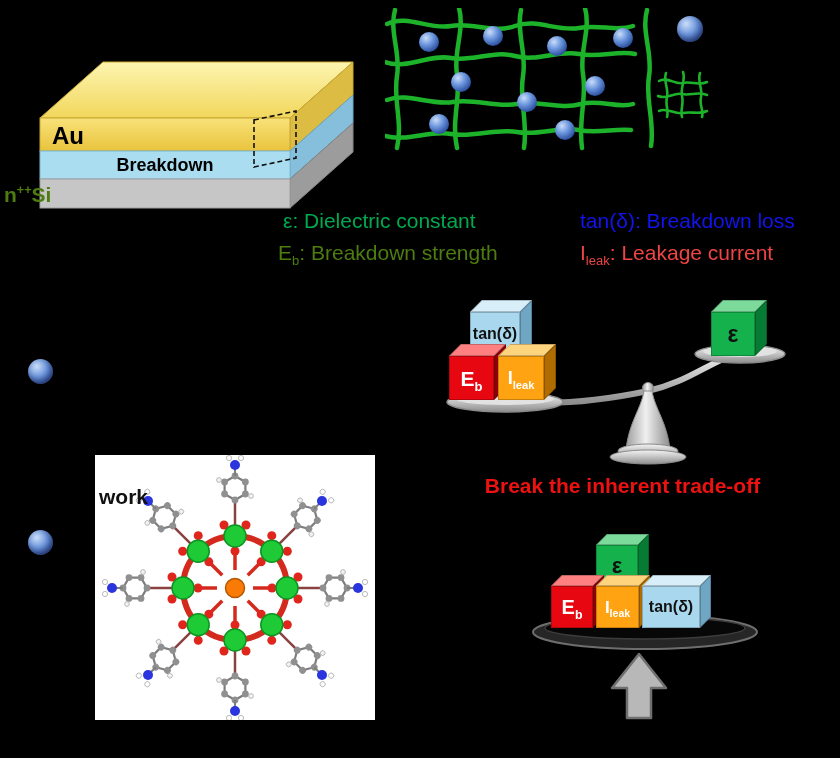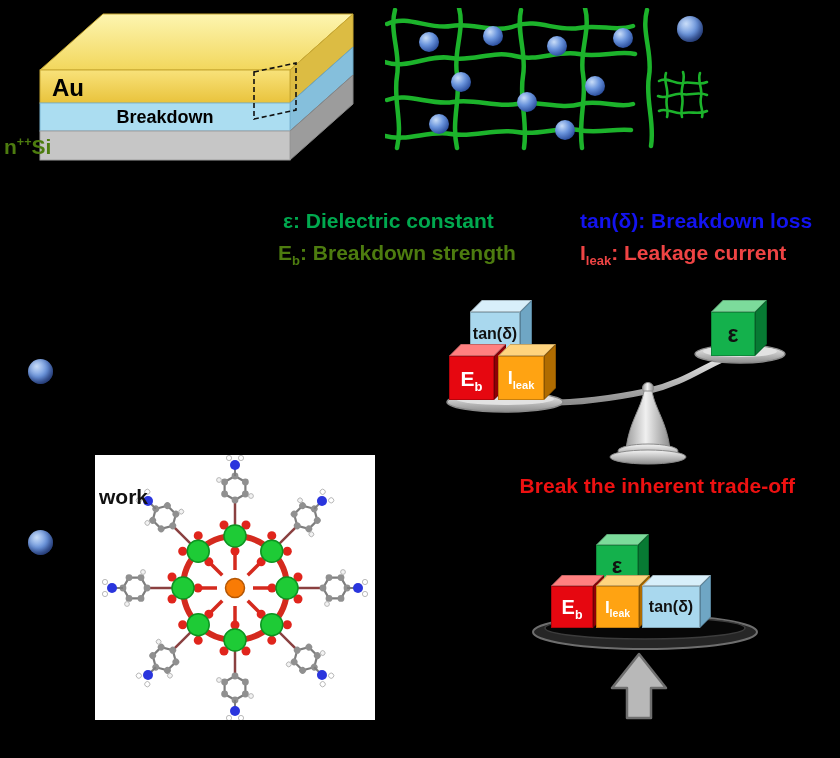--- a/index.html
+++ b/index.html
@@ -1,27 +1,27 @@
 <!DOCTYPE html>
 <html><head>
 <meta charset="utf-8">
 <style>
   html,body{margin:0;padding:0;background:#000;}
   #fig{position:relative;width:840px;height:758px;background:#000;overflow:hidden;
        font-family:"Liberation Sans",sans-serif;}
-  .abs{position:absolute;}
+  .abs{position:absolute;margin-top:48px;}
   .dev-label{position:absolute;color:#000;font-weight:bold;line-height:1;}
   .sphere{position:absolute;border-radius:50%;
     background:radial-gradient(circle at 35% 30%, #c9ddf8 0%, #6b95dd 45%, #1d3f90 100%);
     box-shadow:inset -2px -3px 6px rgba(0,0,30,.45);}
-  .legend .li{position:absolute;font-weight:bold;font-size:21px;white-space:pre;line-height:1.1;}
+  .legend .li{position:absolute;font-weight:normal;font-size:21px;white-space:pre;line-height:1.1;}
   .li.green{color:#00a94f}.li.blue{color:#1313ef}.li.red{color:#4d7c0f}.li.orange{color:#ef4444}
   sub{font-size:62%;line-height:0;}
   sup{font-size:60%;line-height:0;}
-  .caption-red{position:absolute;color:#ed1111;font-weight:bold;font-size:21px;text-align:right;}
+  .caption-red{position:absolute;color:#ed1111;font-weight:bold;font-size:21px;text-align:center;}
   .caption-work{position:absolute;color:#111;font-weight:bold;font-size:21px;z-index:5;margin-top:24px;}
   
   .cube{position:absolute;width:calc(var(--w) + var(--d));height:calc(var(--h) + var(--d));}
   .cube .face{position:absolute;box-shadow:inset 0 0 0 1px rgba(0,0,0,.22);}
   .cube .top{left:0;top:0;width:var(--w);height:var(--d);transform:skewX(-45deg);
              transform-origin:0 100%;background:var(--ct);}
   .cube .side{left:var(--w);top:var(--d);width:var(--d);height:var(--h);transform:skewY(-45deg);
               transform-origin:0 0;background:var(--cs);}
   .cube .front{left:0;top:var(--d);width:var(--w);height:var(--h);background:var(--cf);
                display:flex;align-items:center;justify-content:center;}

